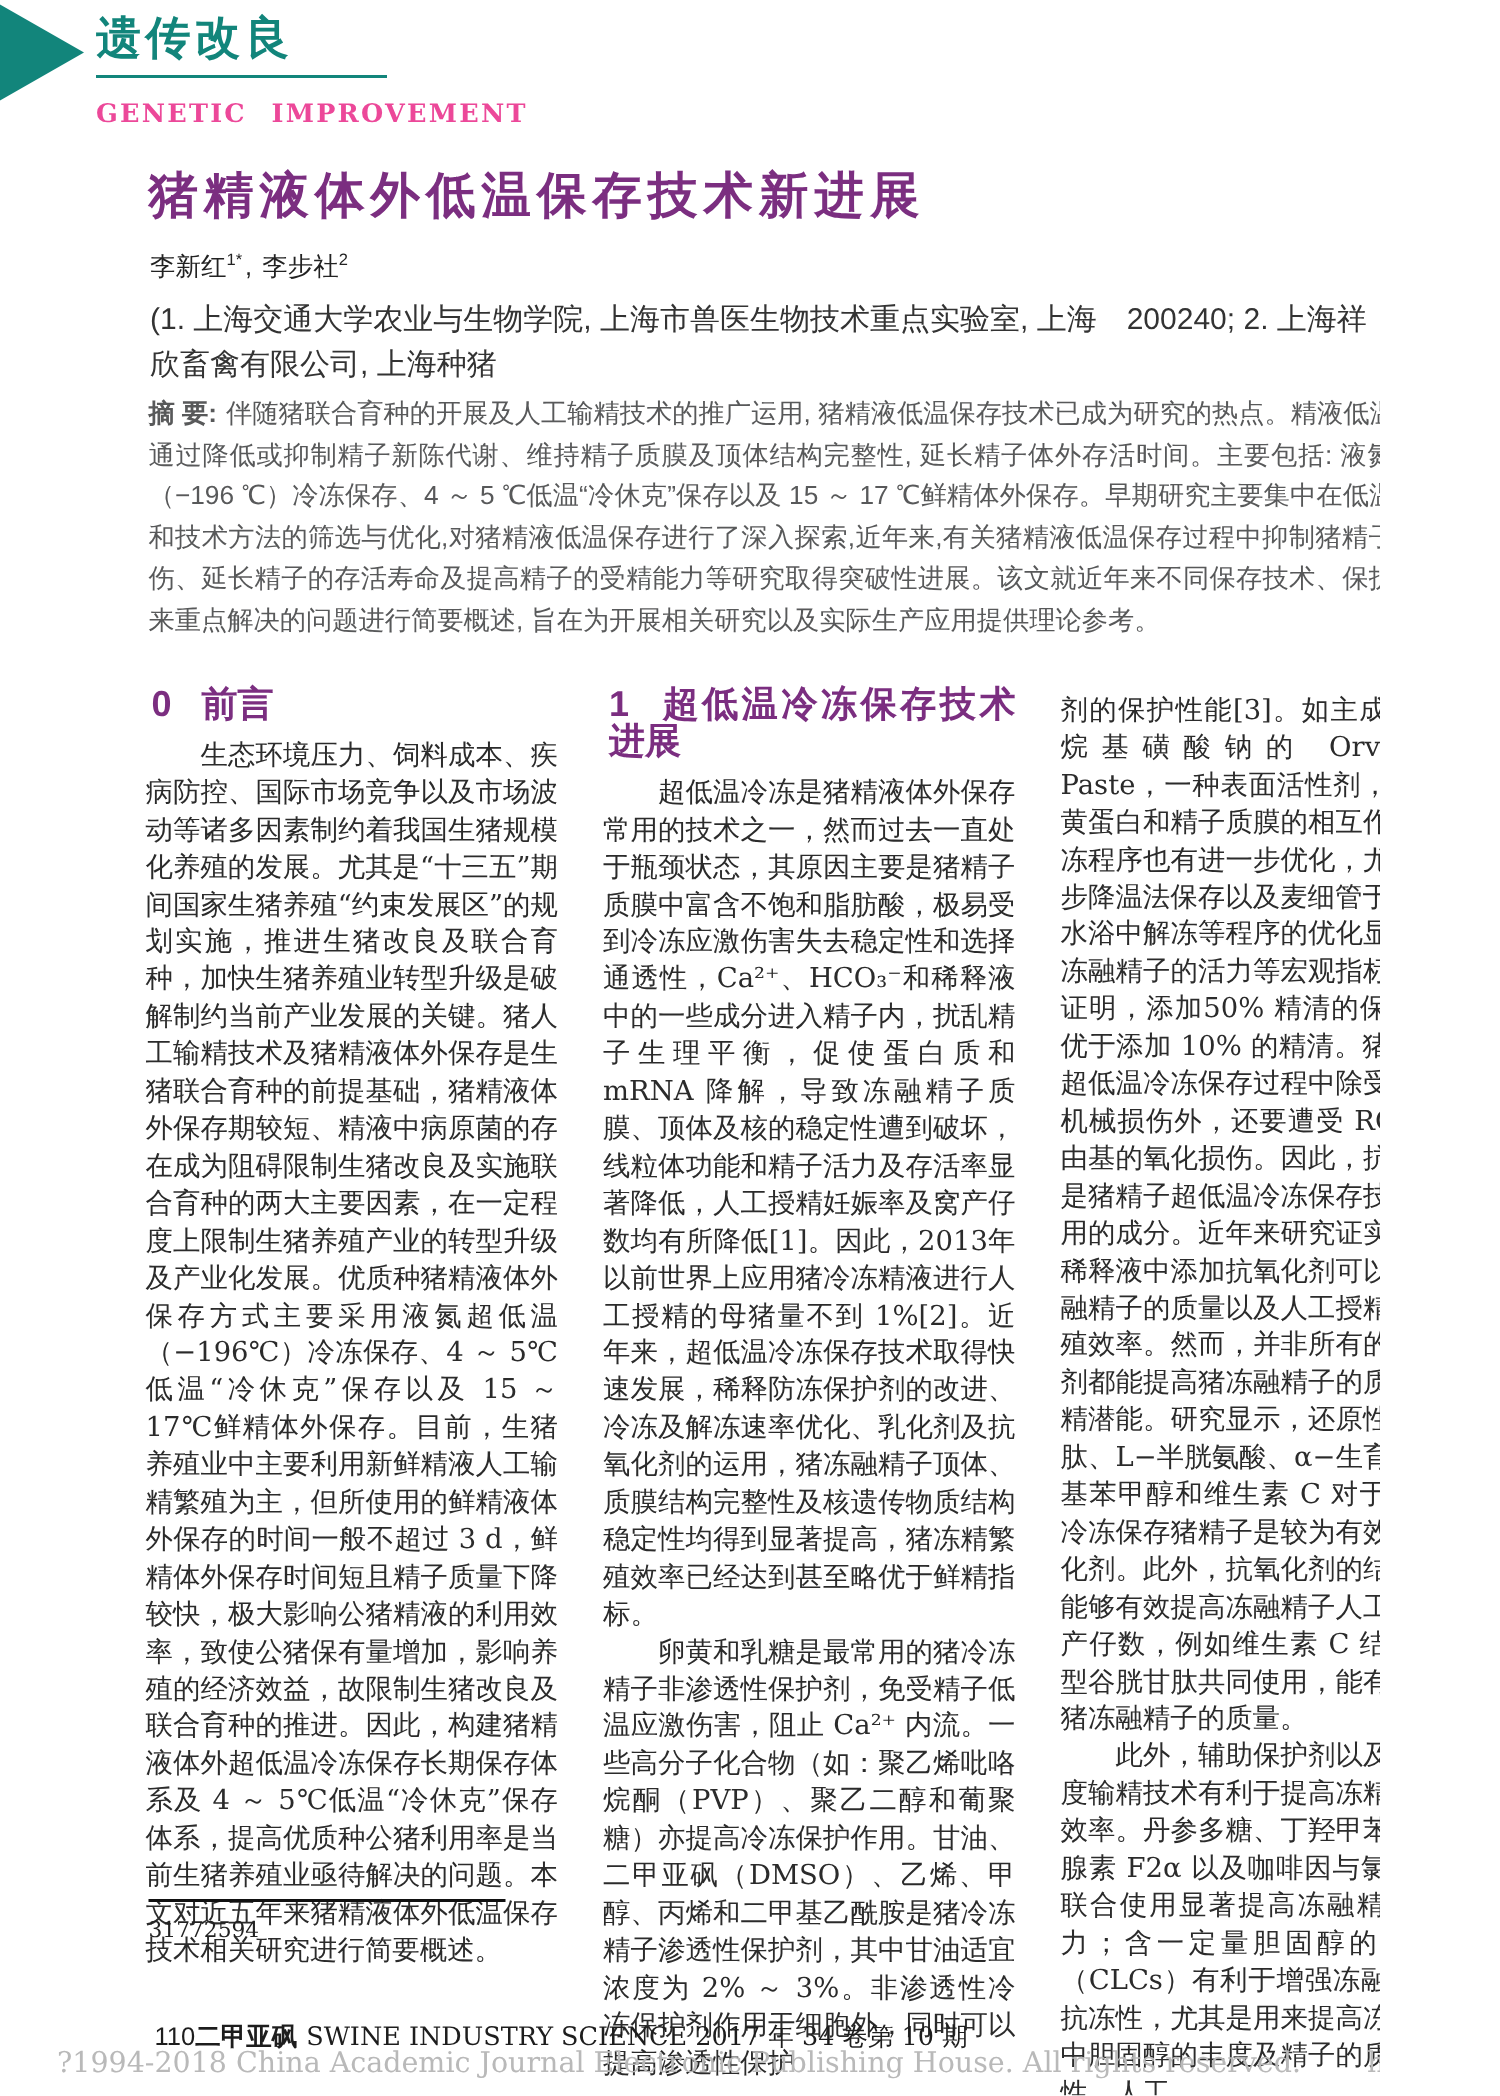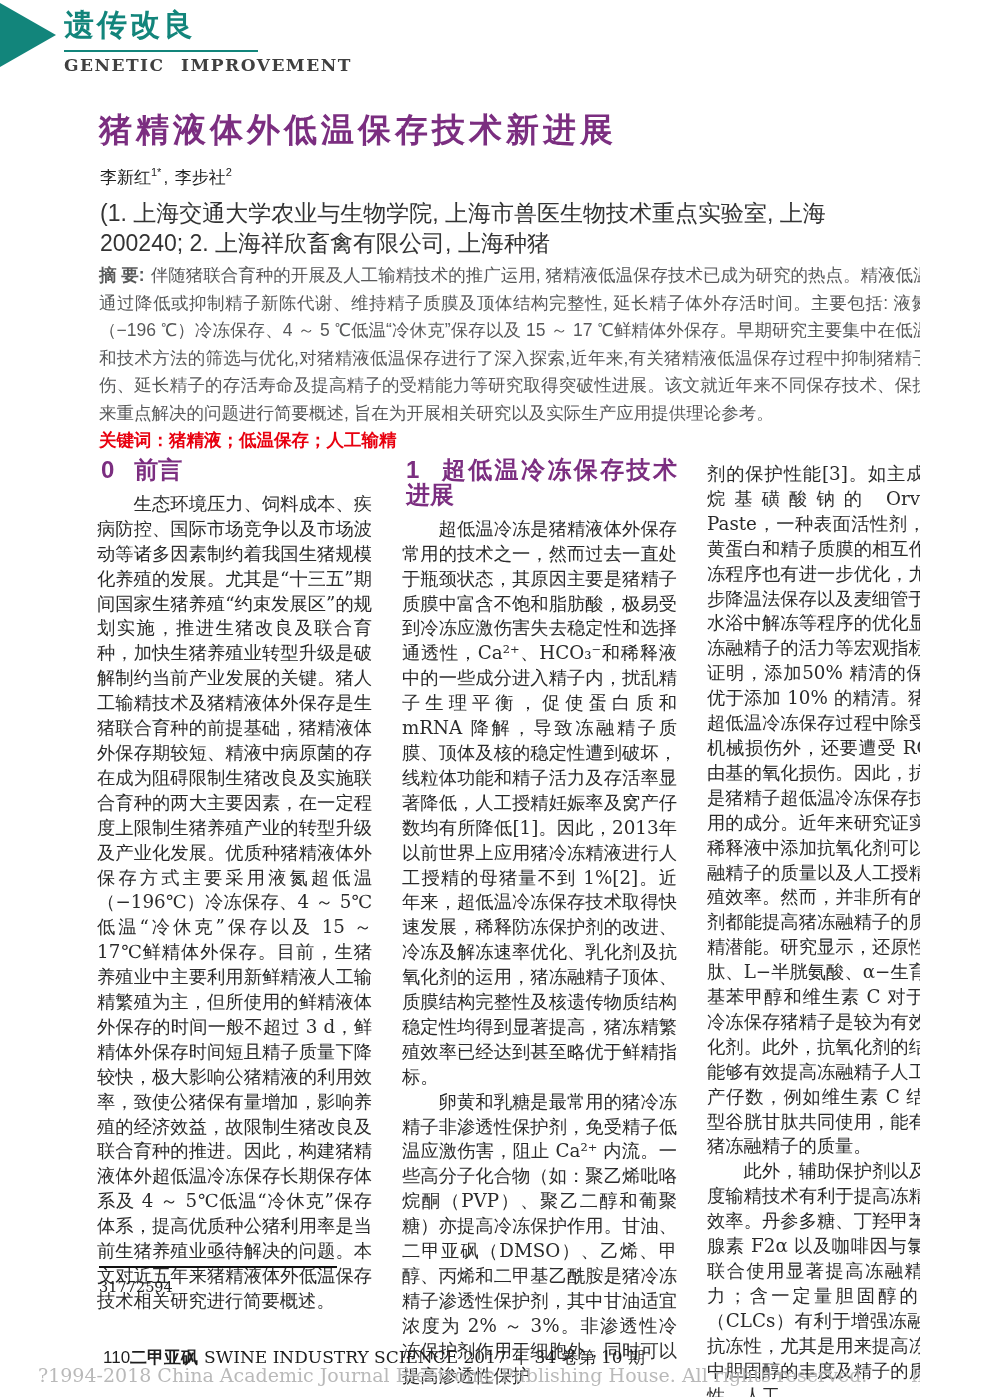--- a/index.html
+++ b/index.html
@@ -6,31 +6,31 @@
   .page{position:relative;width:920px;height:1397px;background:#ffffff;overflow:hidden;
         font-family:"Liberation Sans",sans-serif;}
 
   
   .banner-triangle{position:absolute;left:0;top:3px;width:0;height:0;
         border-top:32px solid transparent;border-bottom:32px solid transparent;
         border-left:56px solid #12857b;}
   .banner-text{position:absolute;left:64px;top:5px;}
   .banner-cn{display:inline-block;font-size:30px;font-weight:bold;color:#12857b;
         letter-spacing:3px;padding:0 62px 4px 0;border-bottom:2px solid #12857b;}
-  .banner-en{margin-top:3px;font-family:"DejaVu Serif","Liberation Serif",serif;
-        font-size:17px;font-weight:bold;color:#404040;letter-spacing:1.5px;word-spacing:9px;}
+  .banner-en{margin-top:14px;font-family:"DejaVu Serif","Liberation Serif",serif;
+        font-size:17px;font-weight:bold;color:#ec4899;letter-spacing:1.5px;word-spacing:9px;}
 
   
   .article-title{position:absolute;left:99px;top:86px;
         font-family:"DejaVu Serif","Liberation Serif",serif;
         font-size:33px;font-weight:bold;color:#7b2e80;letter-spacing:4px;white-space:nowrap;}
   .authors{position:absolute;left:100px;top:166px;font-size:17px;color:#222;}
   .authors sup{font-size:11px;}
   .author-sep{margin:0 2px;}
-  .affiliation{position:absolute;left:100px;top:198px;font-size:23px;color:#333;line-height:30px;}
+  .affiliation{position:absolute;left:100px;top:198px;font-size:20px;color:#333;line-height:30px;}
 
   
   .abstract{position:absolute;left:99px;top:262px;width:884px;font-size:17.5px;
         line-height:27.6px;color:#58595a;text-align:justify;}
   .abstract-label{font-weight:bold;margin-right:6px;}
   .keywords{position:absolute;left:99px;top:428px;font-size:17.5px;font-weight:bold;color:#e8000f;}
 
   
   .col{position:absolute;top:458px;width:275px;
         font-family:"DejaVu Serif","Liberation Serif",serif;
@@ -78,21 +78,20 @@
   </div>
 
   <div class="affiliation">
     <div>(1. 上海交通大学农业与生物学院, 上海市兽医生物技术重点实验室, 上海　200240; 2. 上海祥欣畜禽有限公司, 上海种猪</div>
   </div>
 
   <div class="abstract">
     <span class="abstract-label">摘 要:</span><span>伴随猪联合育种的开展及人工输精技术的推广运用, 猪精液低温保存技术已成为研究的热点。精液低温保存是通过降低或抑制精子新陈代谢、维持精子质膜及顶体结构完整性, 延长精子体外存活时间。主要包括: 液氮超低温（−196 ℃）冷冻保存、4 ～ 5 ℃低温“冷休克”保存以及 15 ～ 17 ℃鲜精体外保存。早期研究主要集中在低温保护剂和技术方法的筛选与优化,对猪精液低温保存进行了深入探索,近年来,有关猪精液低温保存过程中抑制猪精子低温损伤、延长精子的存活寿命及提高精子的受精能力等研究取得突破性进展。该文就近年来不同保存技术、保护剂及未来重点解决的问题进行简要概述, 旨在为开展相关研究以及实际生产应用提供理论参考。</span>
   </div>
 
-  <div class="keywords">关键词：猪精液；低温保存；人工输精</div>
 
   <div class="col col-1">
     <div class="col-heading">
       <span class="sec-no">0</span><span>前言</span>
     </div>
     <p>生态环境压力、饲料成本、疾病防控、国际市场竞争以及市场波动等诸多因素制约着我国生猪规模化养殖的发展。尤其是“十三五”期间国家生猪养殖“约束发展区”的规划实施，推进生猪改良及联合育种，加快生猪养殖业转型升级是破解制约当前产业发展的关键。猪人工输精技术及猪精液体外保存是生猪联合育种的前提基础，猪精液体外保存期较短、精液中病原菌的存在成为阻碍限制生猪改良及实施联合育种的两大主要因素，在一定程度上限制生猪养殖产业的转型升级及产业化发展。优质种猪精液体外保存方式主要采用液氮超低温（−196℃）冷冻保存、4 ～ 5℃低温“冷休克”保存以及 15 ～ 17℃鲜精体外保存。目前，生猪养殖业中主要利用新鲜精液人工输精繁殖为主，但所使用的鲜精液体外保存的时间一般不超过 3 d，鲜精体外保存时间短且精子质量下降较快，极大影响公猪精液的利用效率，致使公猪保有量增加，影响养殖的经济效益，故限制生猪改良及联合育种的推进。因此，构建猪精液体外超低温冷冻保存长期保存体系及 4 ～ 5℃低温“冷休克”保存体系，提高优质种公猪利用率是当前生猪养殖业亟待解决的问题。本文对近五年来猪精液体外低温保存技术相关研究进行简要概述。</p>
   </div>
 
   <div class="col col-2">
     <div class="col-heading">

